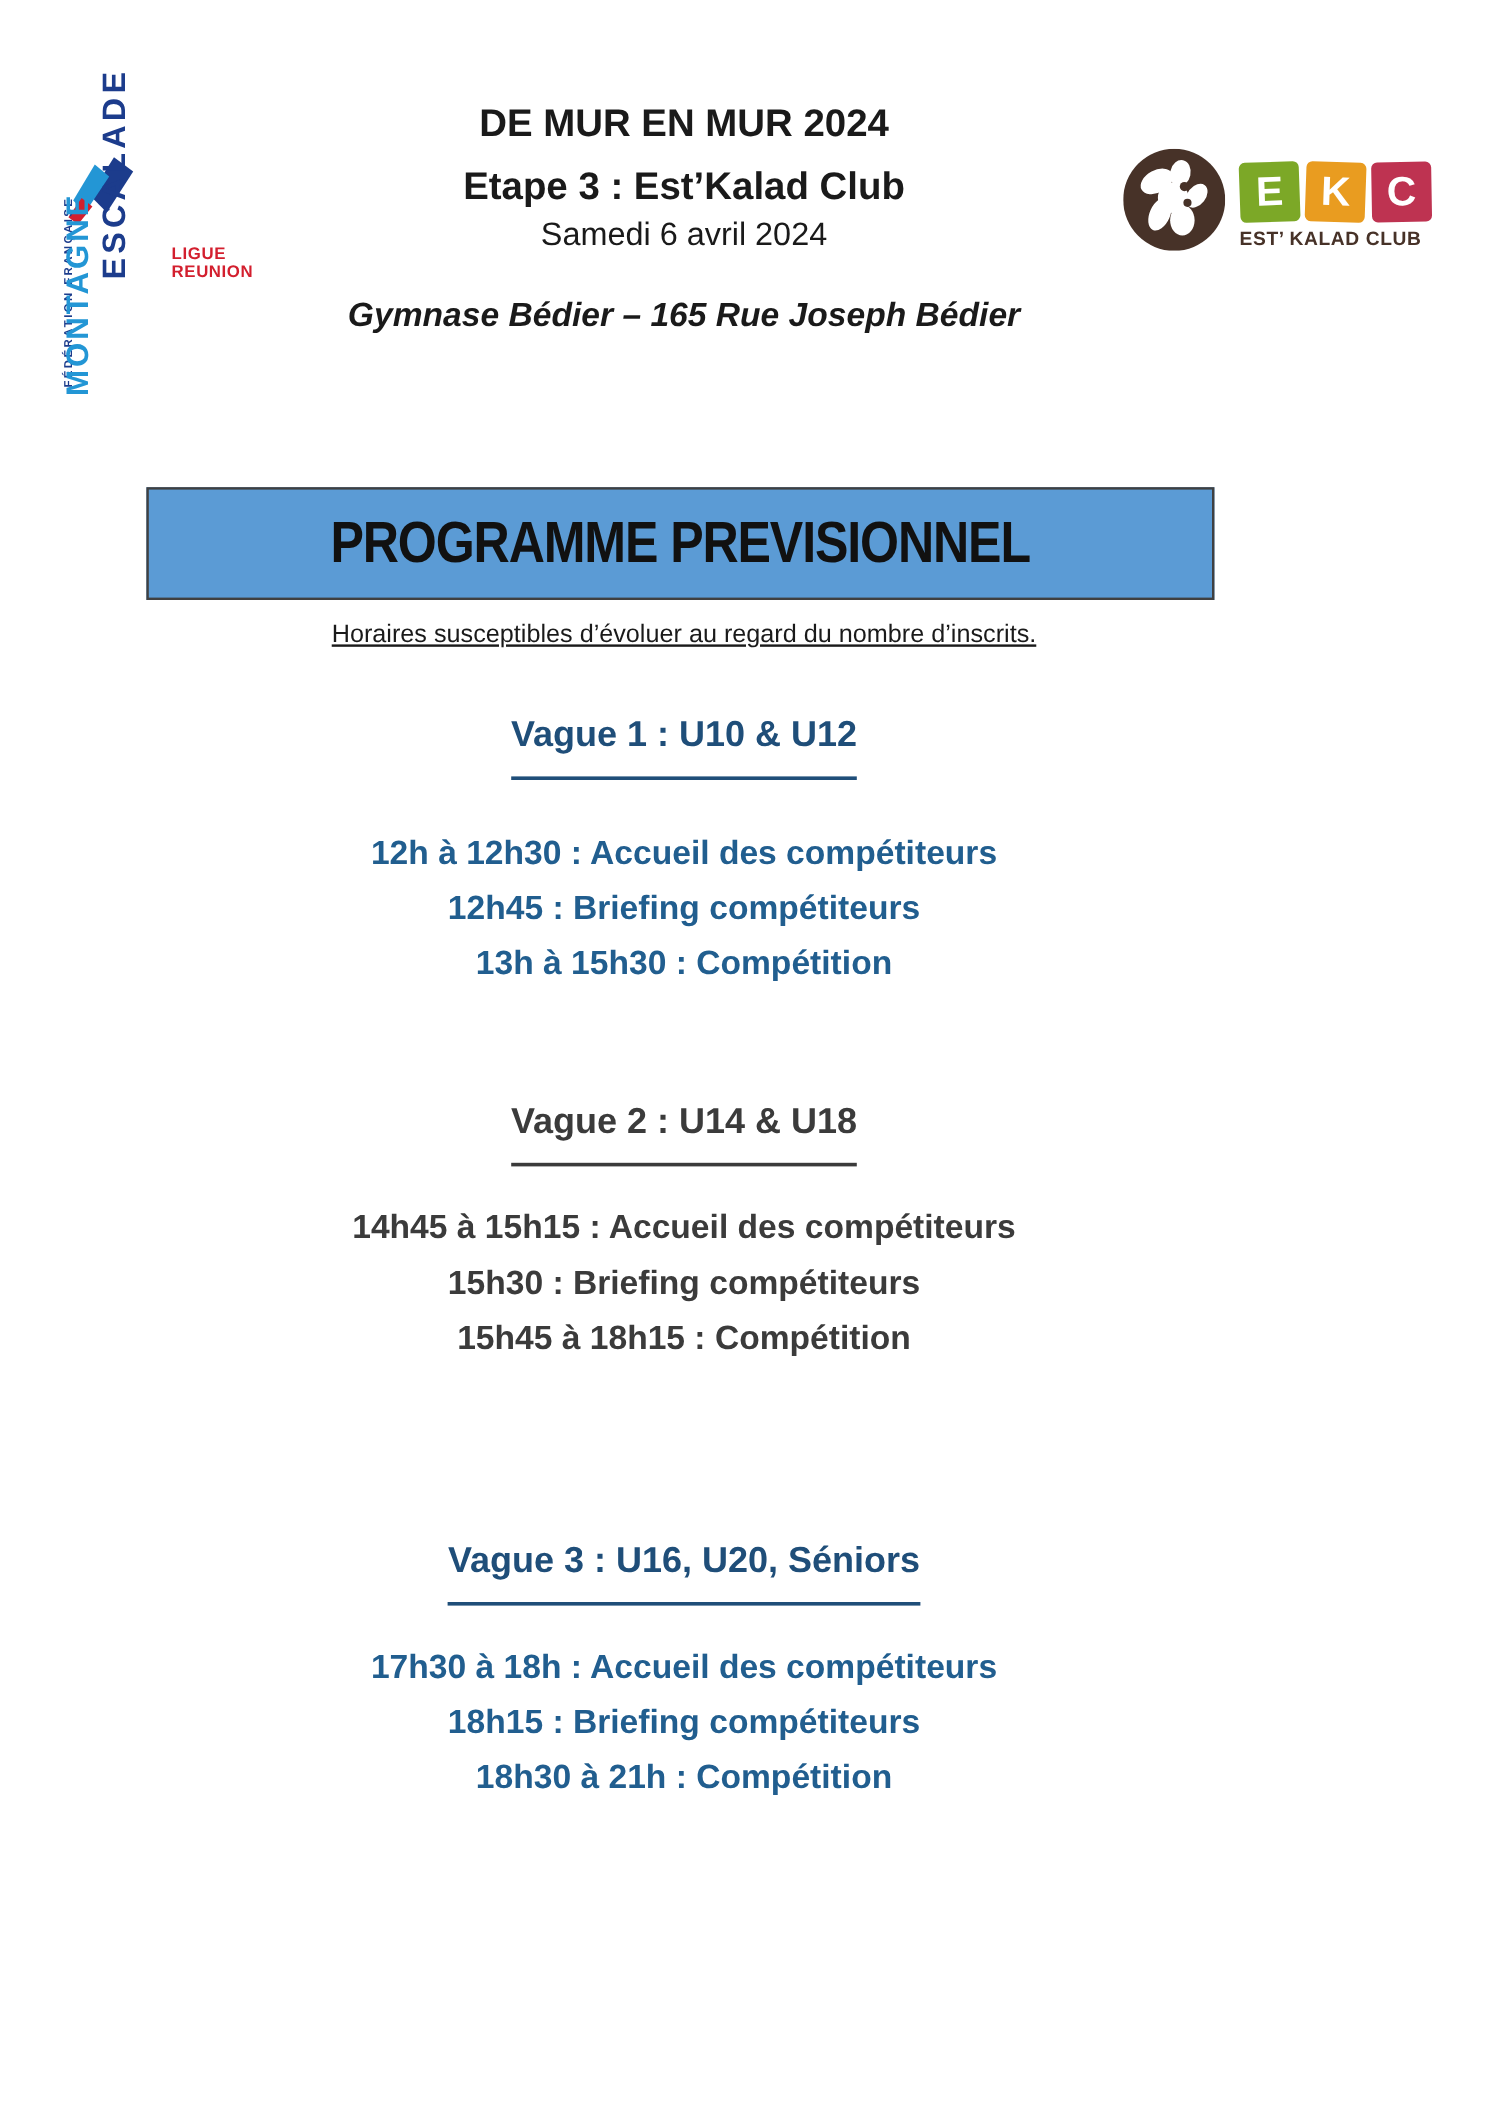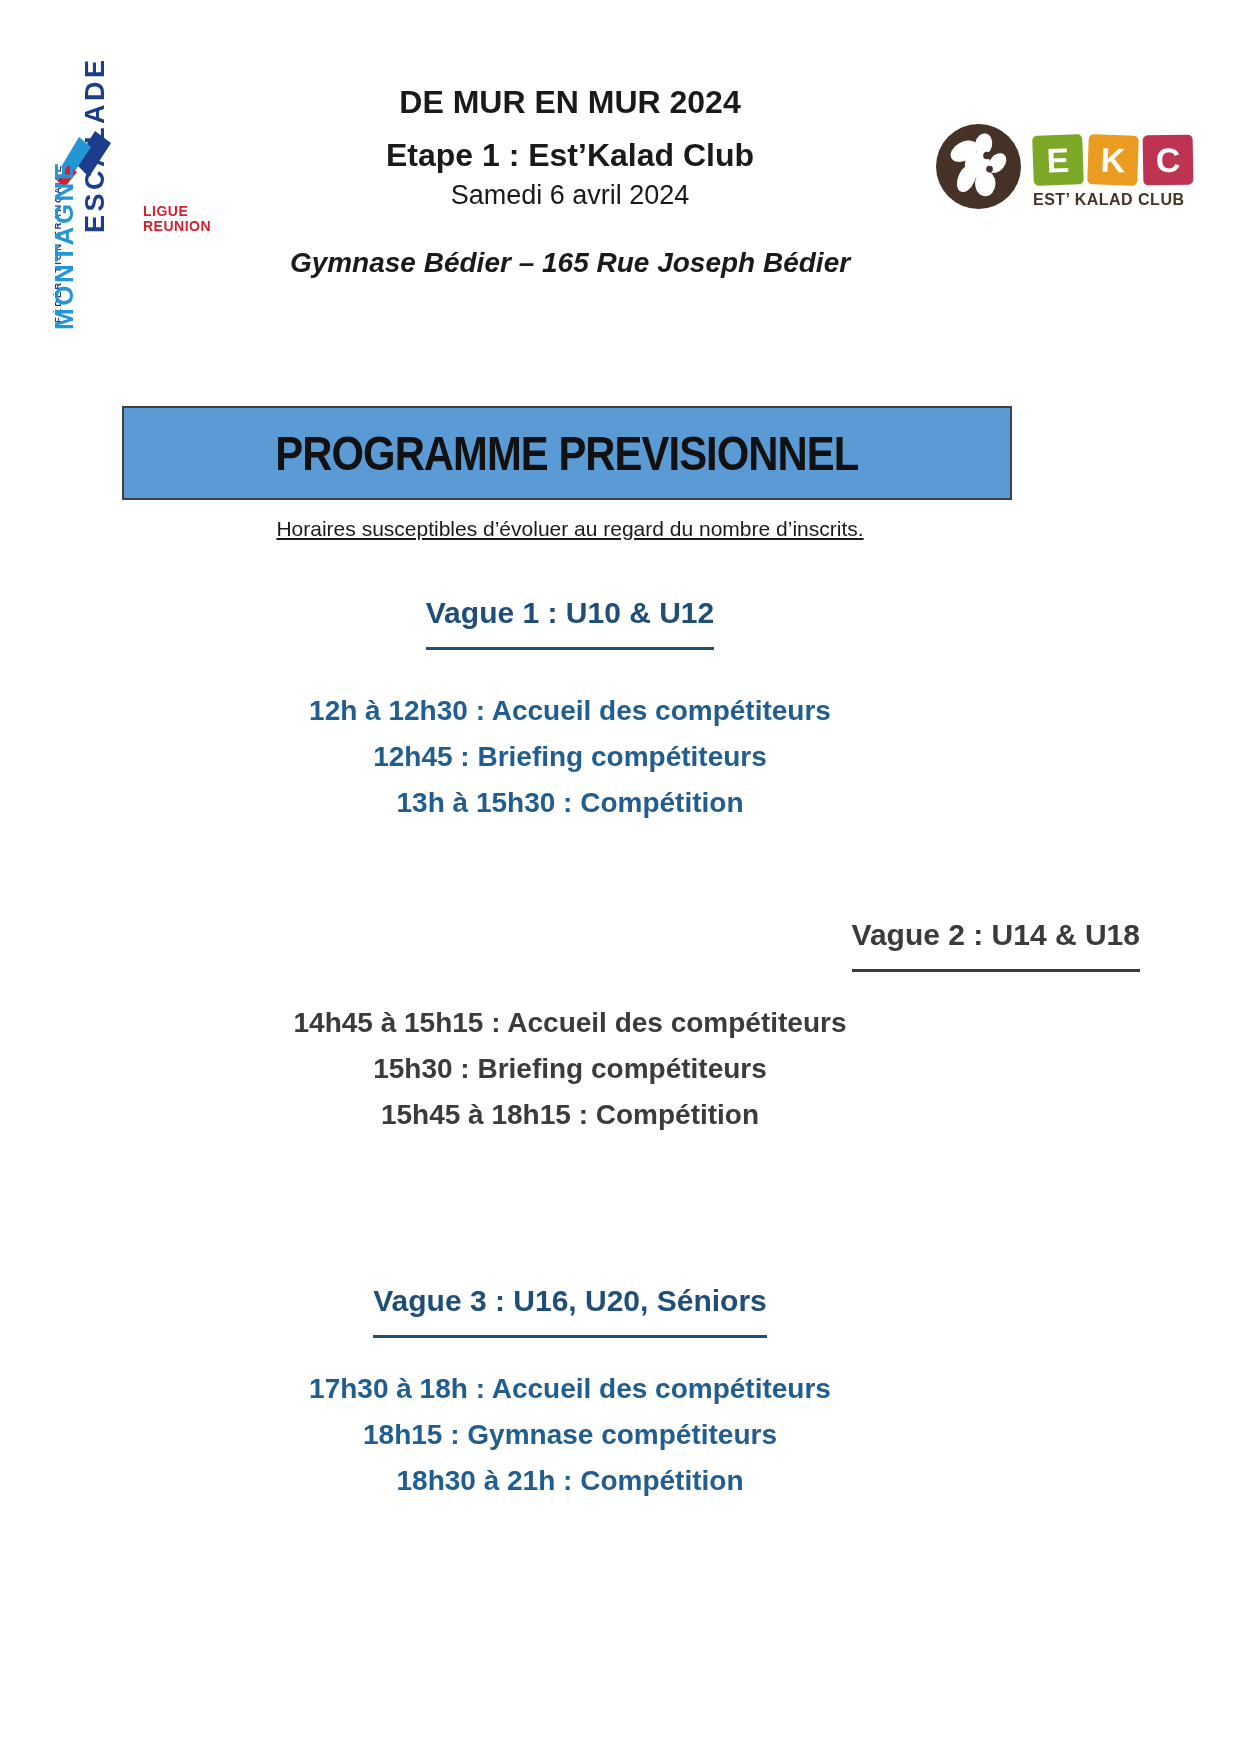--- a/index.html
+++ b/index.html
@@ -68,21 +68,21 @@
     <span class="rot ffme-federation">FÉDÉRATION FRANÇAISE</span>
     <span class="rot ffme-montagne">MONTAGNE</span>
     <span class="rot ffme-escalade">ESCALADE</span>
     <div class="ffme-ligue">
       <div>LIGUE</div>
       <div>REUNION</div>
     </div>
   </div>
 
   <div class="block title-line1">DE MUR EN MUR 2024</div>
-  <div class="block title-line2">Etape 1 : Est’Kalad Club</div>
+  <div class="block title-line2">Etape 3 : Est’Kalad Club</div>
   <div class="block title-date">Samedi 6 avril 2024</div>
   <div class="block venue">Gymnase Bédier – 165 Rue Joseph Bédier</div>
 
   <div class="ekc">
     <svg class="ekc-circle" width="85" height="85" viewBox="0 0 100 100">
       <circle cx="50" cy="50" r="50" fill="#473228"></circle>
       <g fill="#ffffff">
         <ellipse cx="33" cy="32" rx="17" ry="11" transform="rotate(-28 33 32)"></ellipse>
         <ellipse cx="56" cy="24" rx="10" ry="13" transform="rotate(12 56 24)"></ellipse>
         <ellipse cx="72" cy="46" rx="9" ry="13" transform="rotate(38 72 46)"></ellipse>
@@ -109,31 +109,31 @@
 
   <div class="block wave-heading-wrap" style="top: 596px; color: rgb(31, 78, 121);">
     <span class="wave-heading">Vague 1 : U10 &amp; U12</span>
   </div>
   <div class="block wave-lines" style="top: 688px; color: rgb(33, 94, 143);">
     <div class="wave-line">12h à 12h30 : Accueil des compétiteurs</div>
     <div class="wave-line">12h45 : Briefing compétiteurs</div>
     <div class="wave-line">13h à 15h30 : Compétition</div>
   </div>
 
-  <div class="block wave-heading-wrap" style="top: 918px; color: rgb(59, 59, 59); text-align: right;">
+  <div class="block wave-heading-wrap" style="top: 918px; color: rgb(59, 59, 59);">
     <span class="wave-heading">Vague 2 : U14 &amp; U18</span>
   </div>
   <div class="block wave-lines" style="top: 1000px; color: rgb(59, 59, 59);">
     <div class="wave-line">14h45 à 15h15 : Accueil des compétiteurs</div>
     <div class="wave-line">15h30 : Briefing compétiteurs</div>
     <div class="wave-line">15h45 à 18h15 : Compétition</div>
   </div>
 
   <div class="block wave-heading-wrap" style="top: 1284px; color: rgb(31, 78, 121);">
     <span class="wave-heading">Vague 3 : U16, U20, Séniors</span>
   </div>
   <div class="block wave-lines" style="top: 1366px; color: rgb(33, 94, 143);">
     <div class="wave-line">17h30 à 18h : Accueil des compétiteurs</div>
-    <div class="wave-line">18h15 : Gymnase compétiteurs</div>
+    <div class="wave-line">18h15 : Briefing compétiteurs</div>
     <div class="wave-line">18h30 à 21h : Compétition</div>
   </div>
 
 </div>
 
 </body></html>

